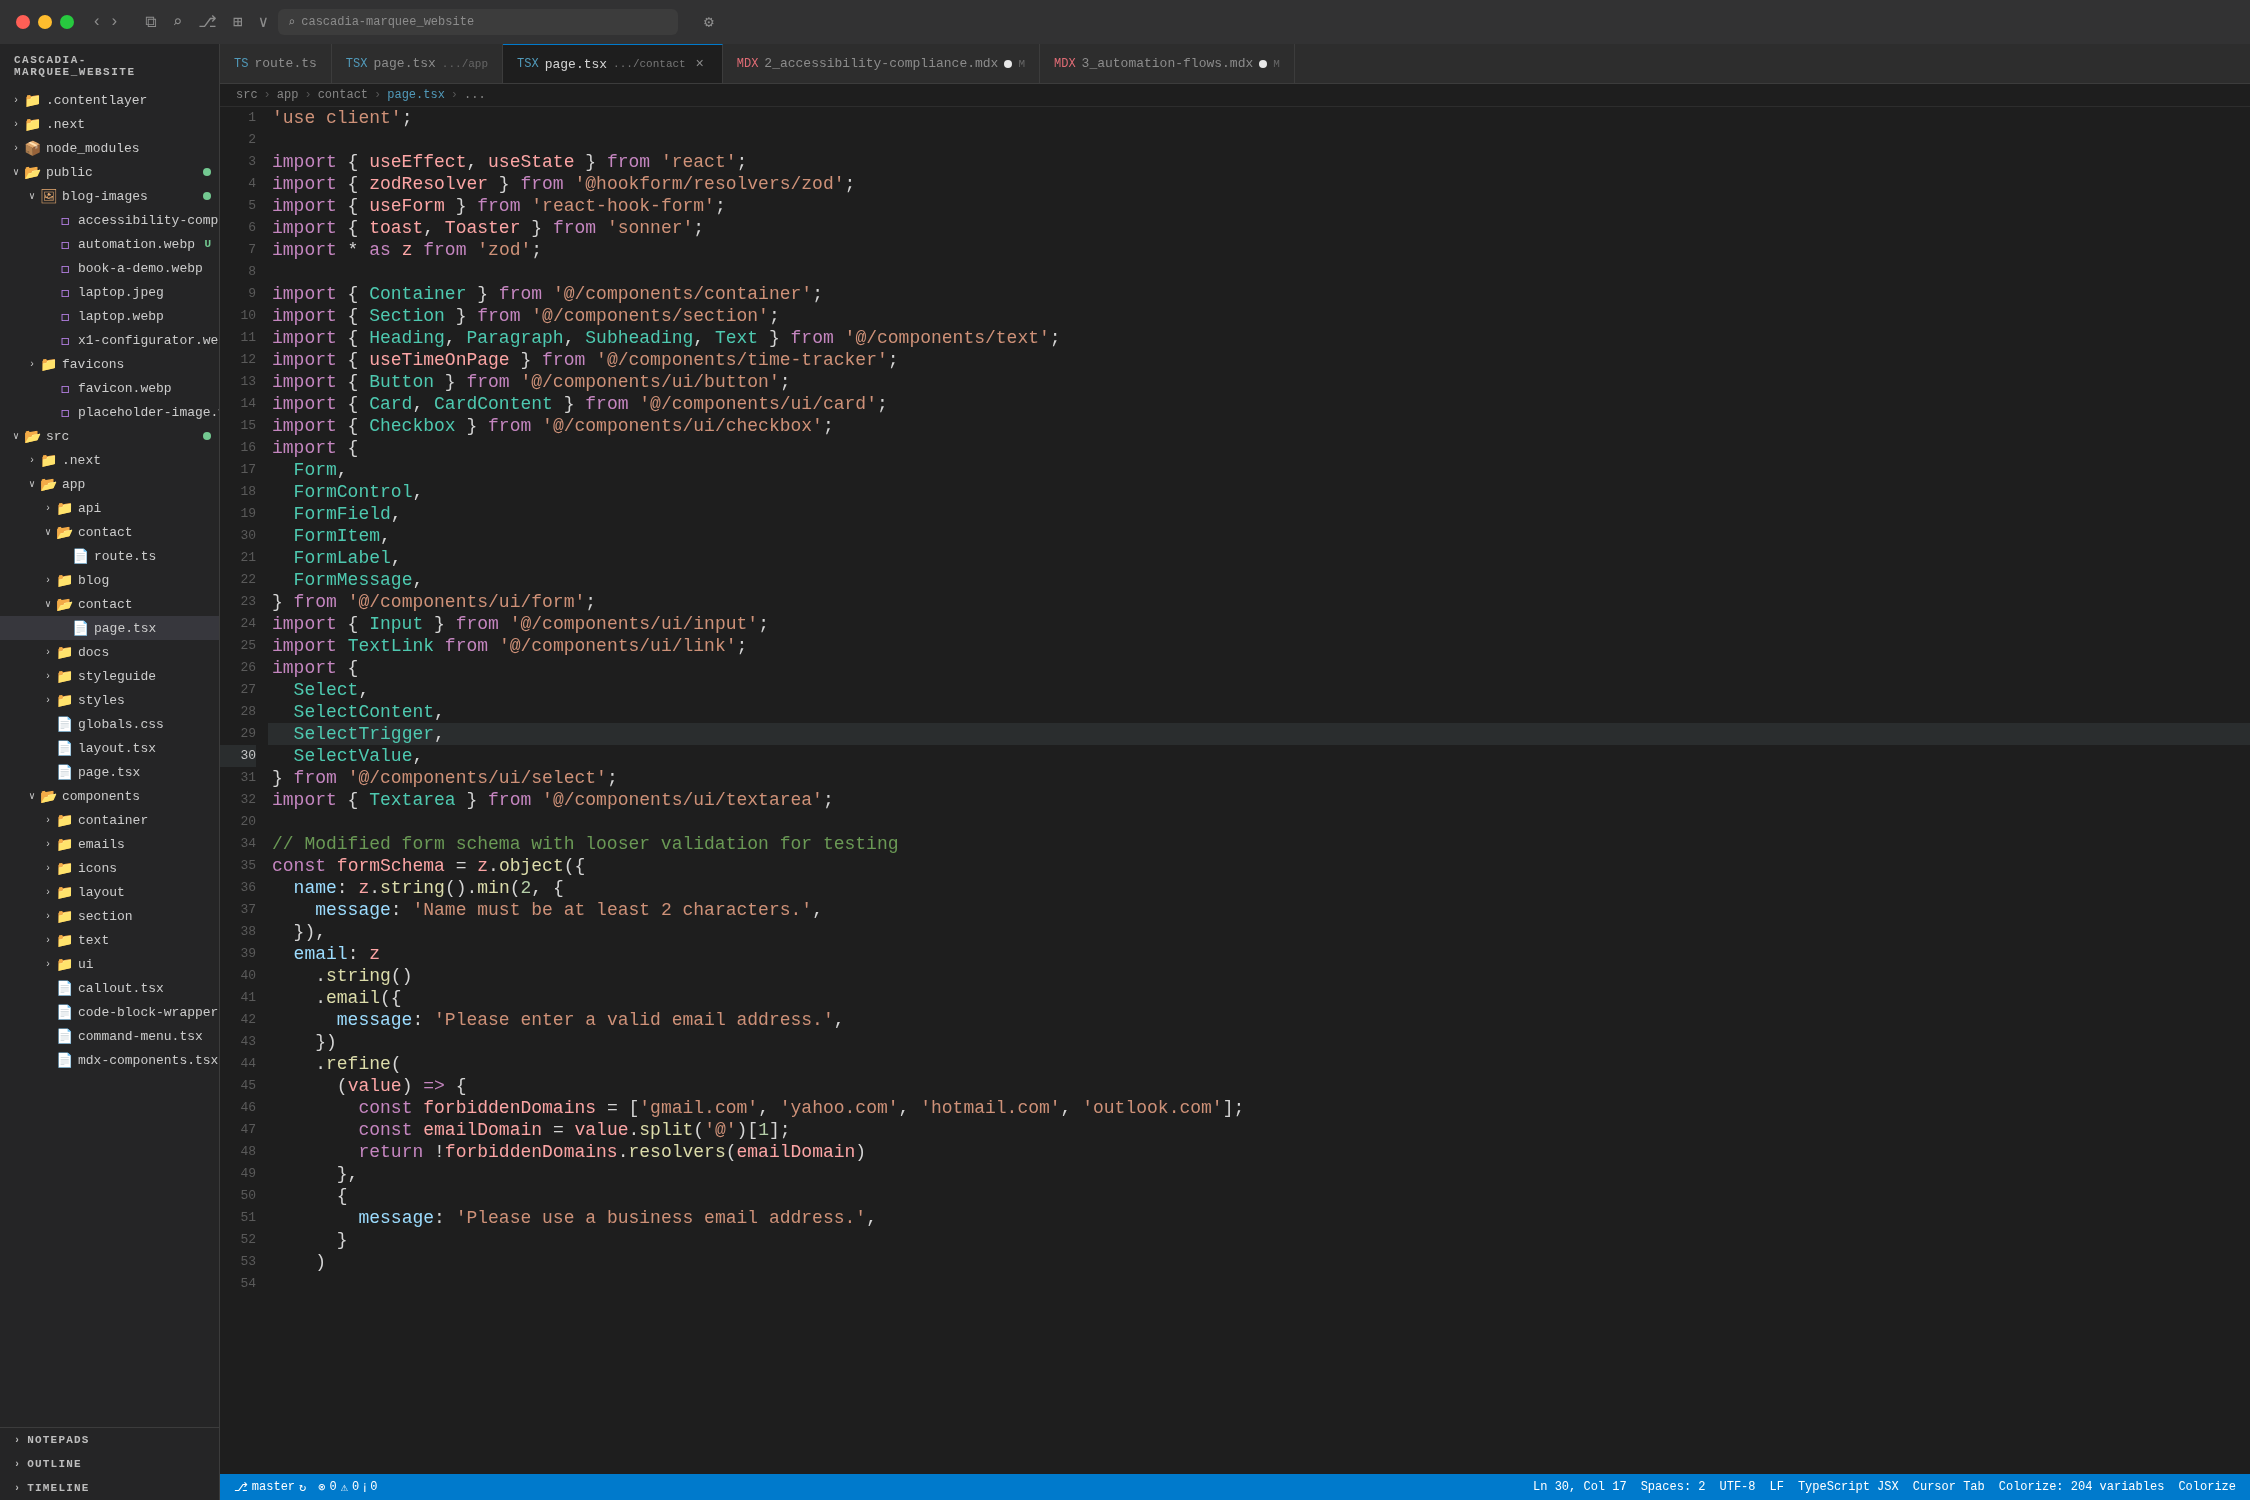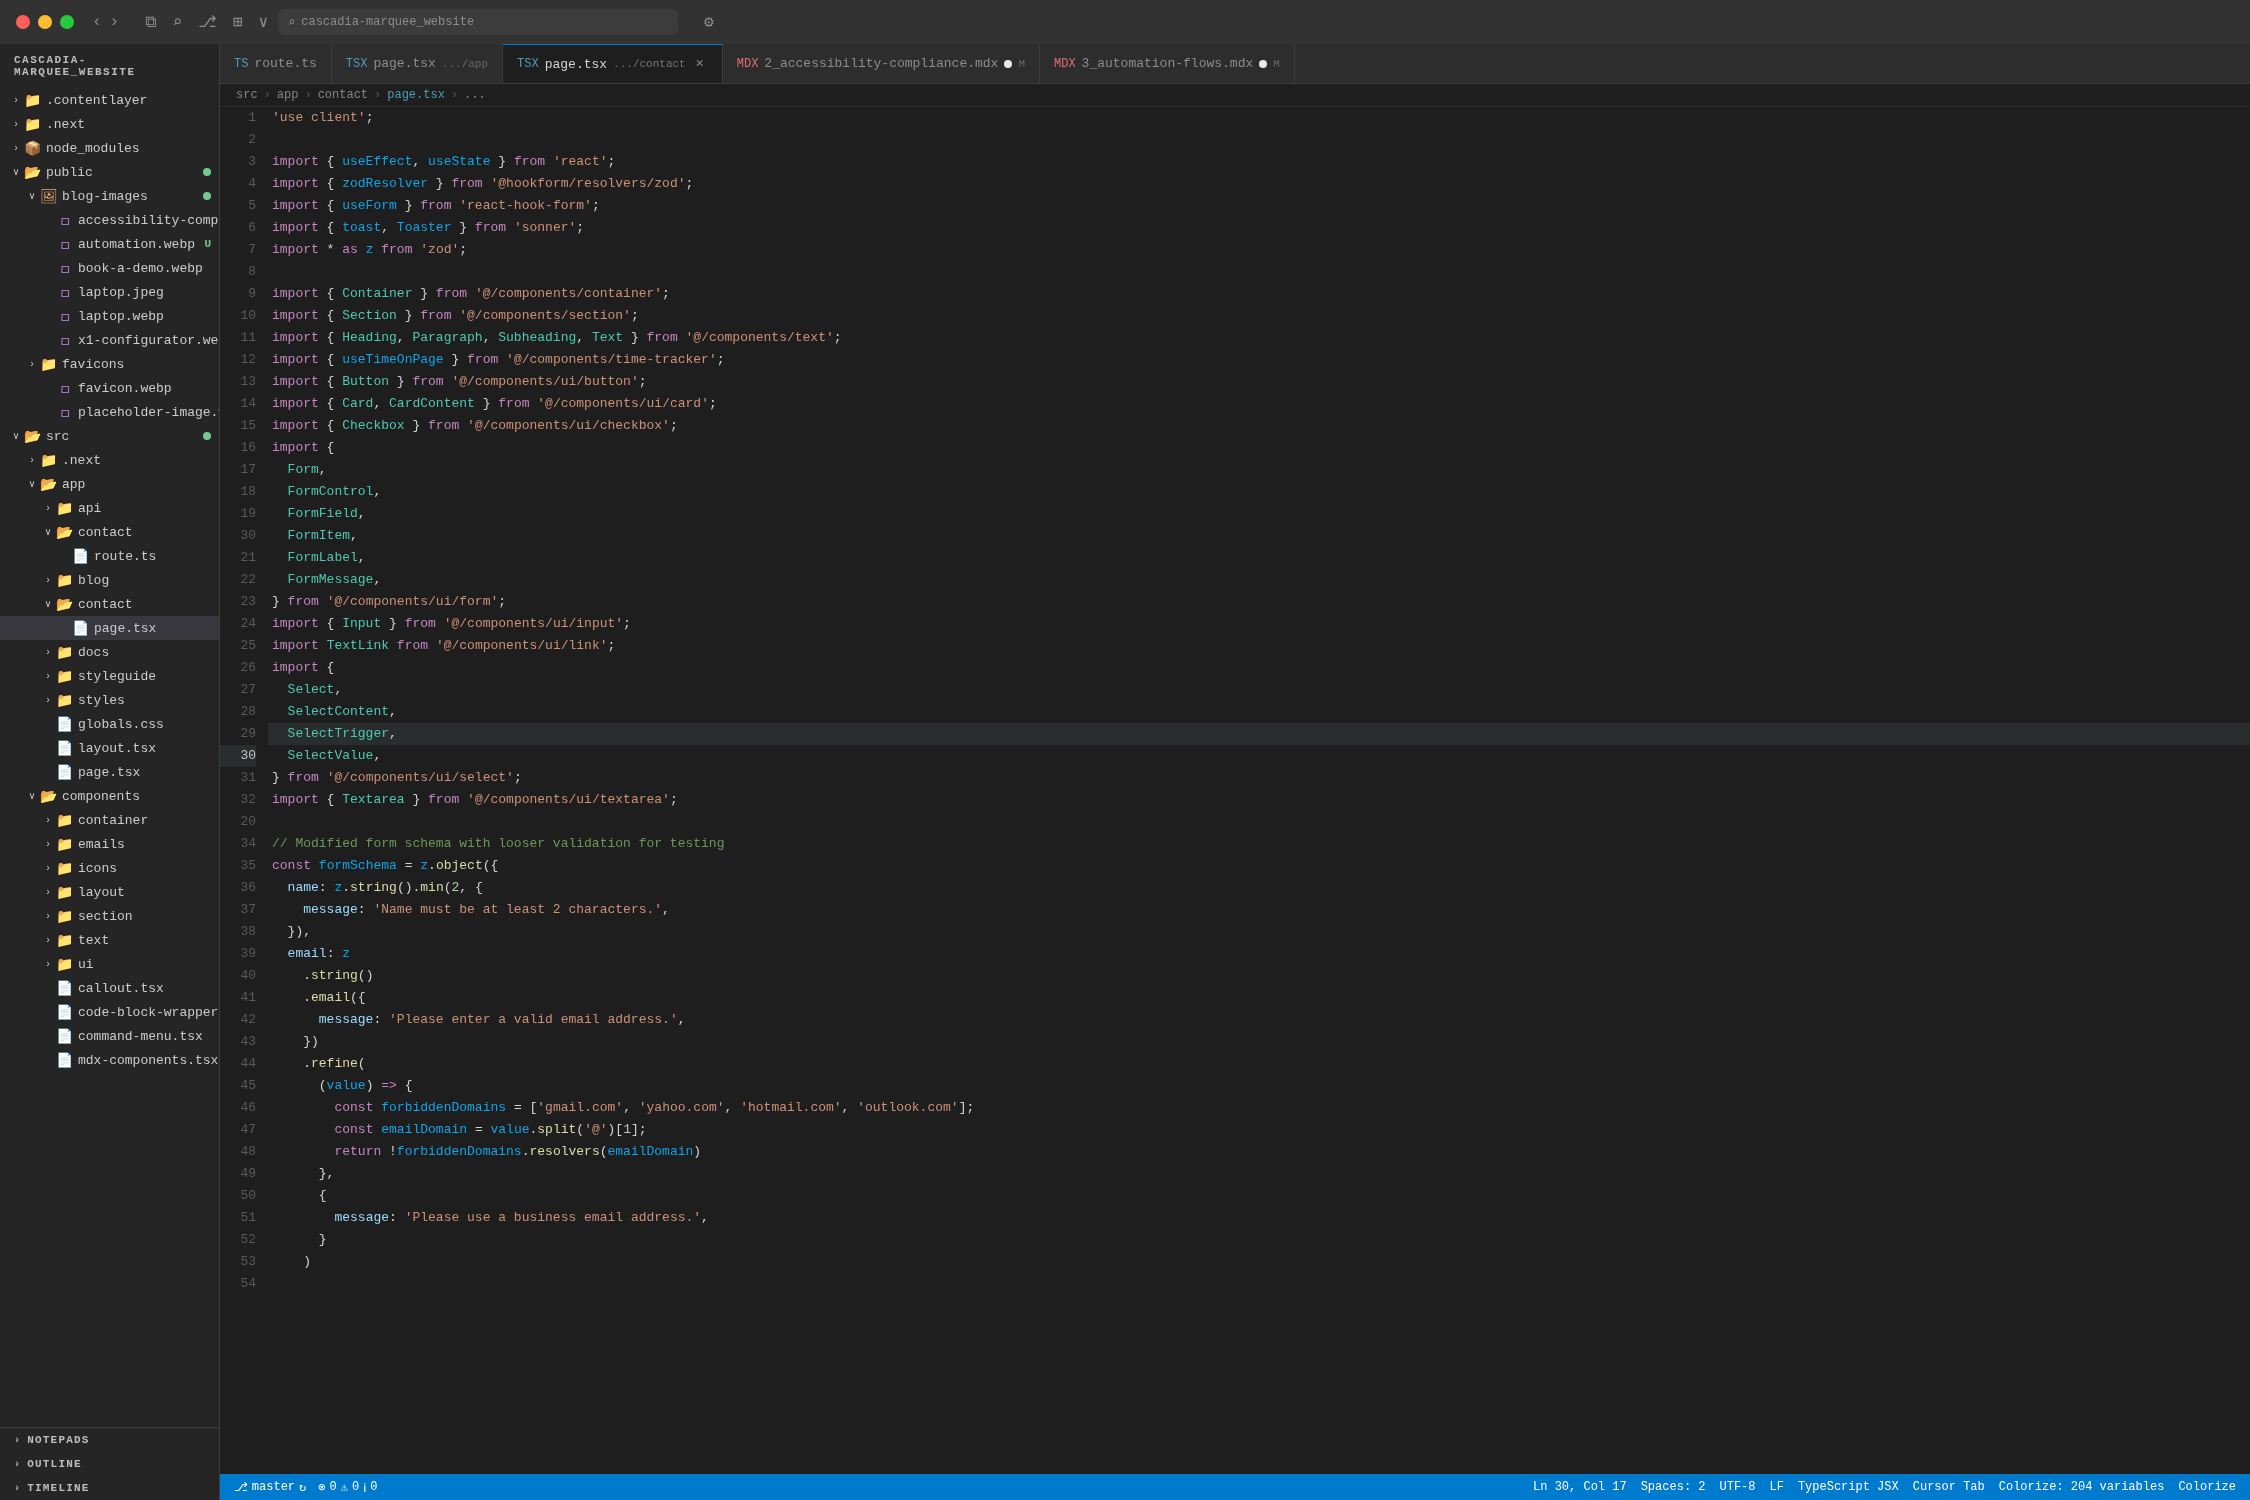--- a/index.html
+++ b/index.html
@@ -246,36 +246,36 @@
       font-size: 13px;
       line-height: 22px;
       user-select: none;
       flex-shrink: 0;
       min-width: 48px;
       padding-top: 0;
     }
     .code-content {
       flex: 1;
       line-height: 22px;
-      font-size: 13px;
+      font-size: 18px;
     }
     .code-line {
       white-space: pre;
       min-height: 22px;
       padding-left: 4px;
     }
     .code-line.highlighted {
       background: #2a2d2e;
     }
     .ln { display: block; line-height: 22px; color: #5a5a5a; }
 
     
     .c-keyword { color: #c586c0; }
     .c-string { color: #ce9178; }
-    .c-identifier { color: #0ea5e9; }
+    .c-identifier { color: #fca5a5; }
     .c-comment { color: #6a9955; }
     .c-func { color: #dcdcaa; }
     .c-plain { color: #d4d4d4; }
     .c-number { color: #b5cea8; }
     .c-prop { color: #9cdcfe; }
     .c-teal { color: #4ec9b0; }
 
     
     .status-bar {
       background: #007acc;

